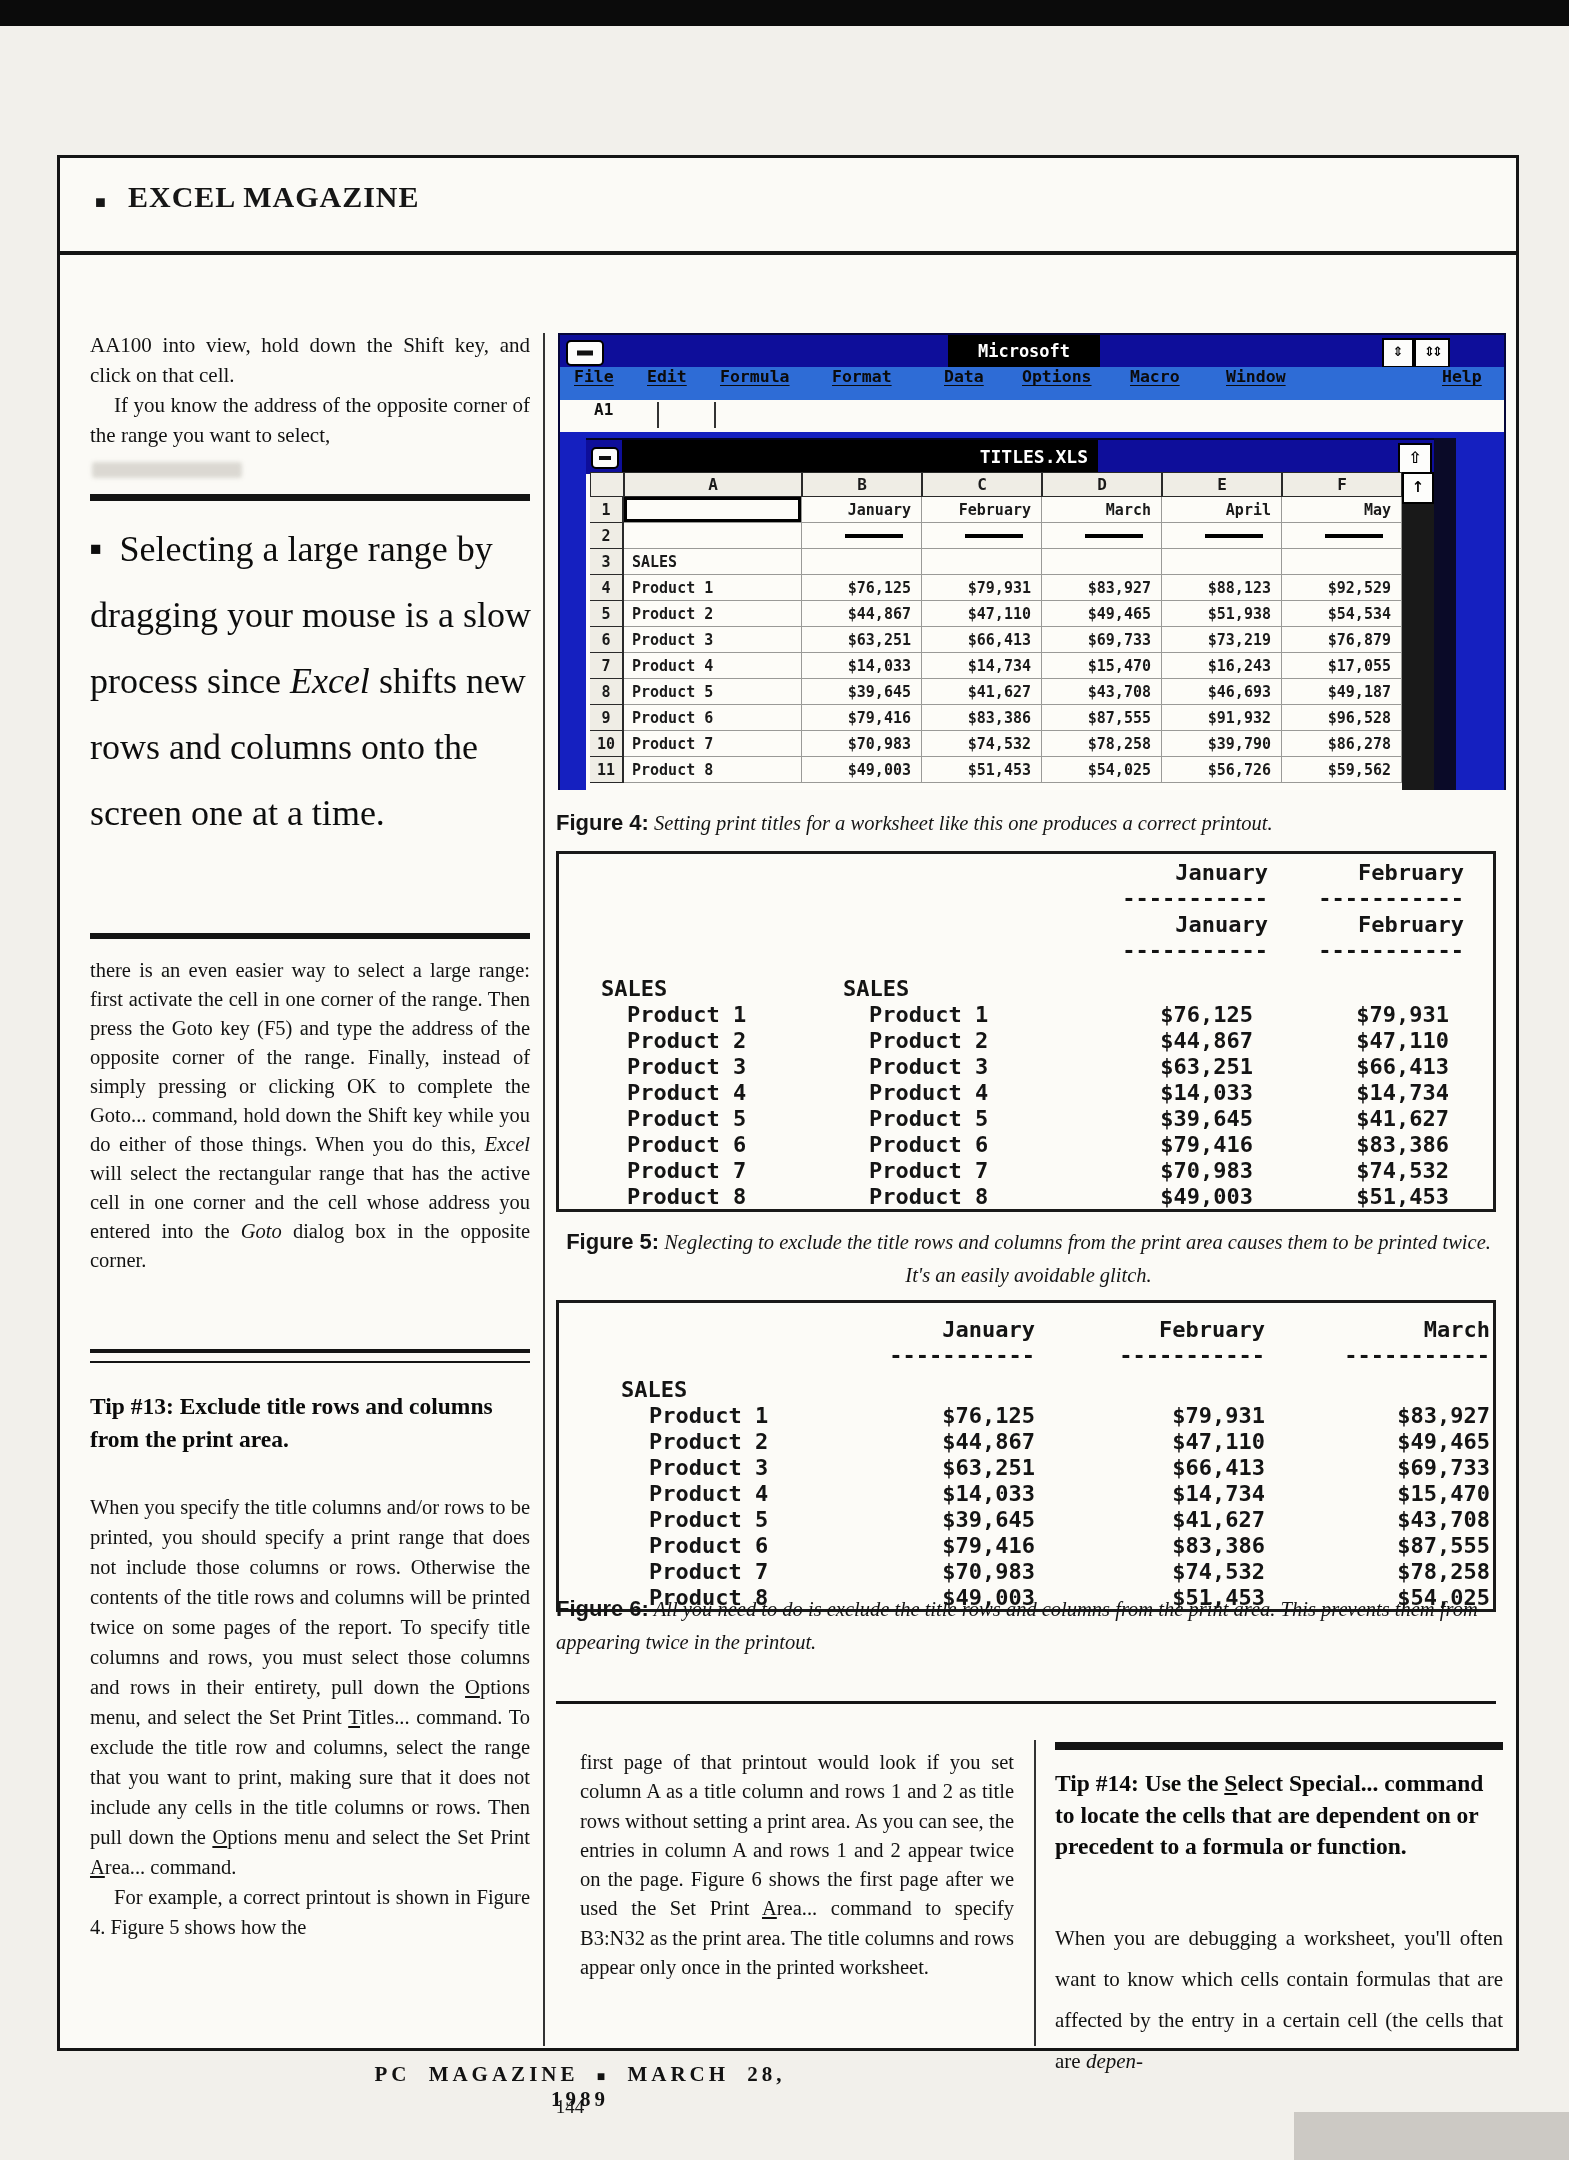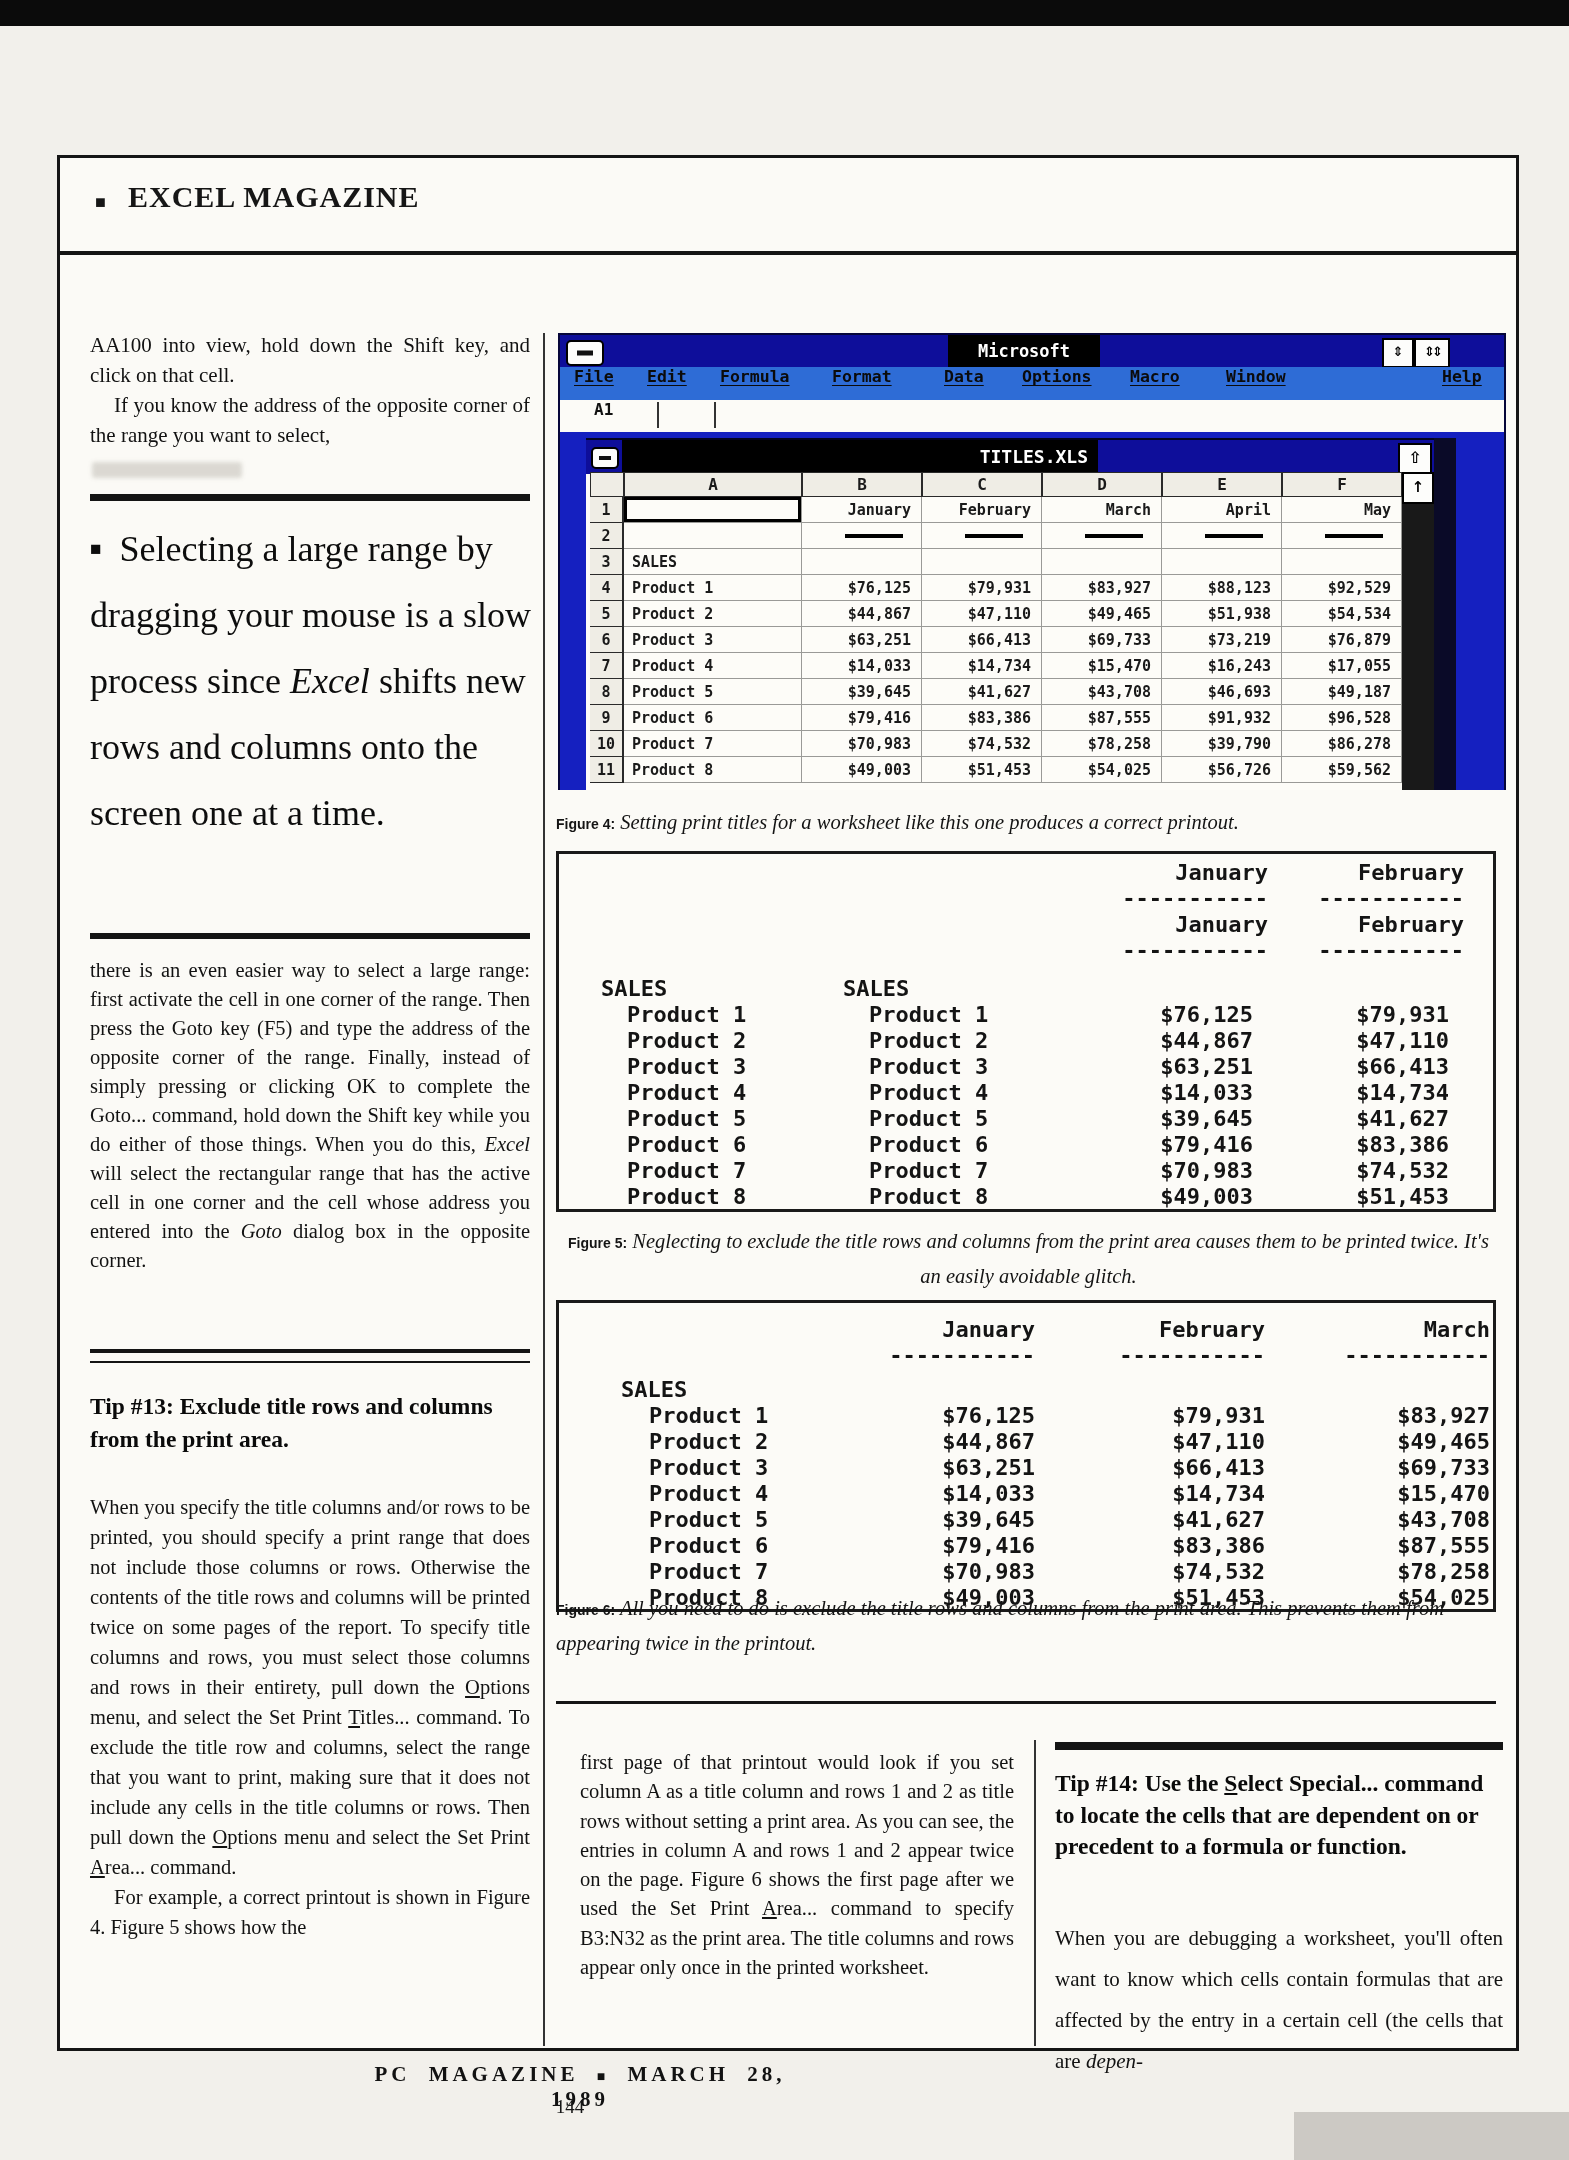--- a/index.html
+++ b/index.html
@@ -57,21 +57,21 @@
   .frow{position:relative;height:26px;}
   .fcell{position:absolute;top:0;white-space:pre;font:bold 22px "DejaVu Sans Mono",monospace;color:#141414;}
   .fval{text-align:right;}
   .f5p1{left:68px;} .f5p2{left:310px;} .f5s1{left:42px;} .f5s2{left:284px;}
   .f5v1{left:254px;width:440px;} .f5v2{left:450px;width:440px;}
   .f5h1{left:269px;width:440px;text-align:right;} .f5h2{left:465px;width:440px;text-align:right;}
   .f6lab{left:62px;} .f6prod{left:90px;}
   .f6c1{left:36px;width:440px;text-align:right;} .f6c2{left:266px;width:440px;text-align:right;}
   .f6c3{left:491px;width:440px;text-align:right;}
   .caption{font-size:20.5px;line-height:33px;font-style:italic;color:#141414;}
-  .caption b{font-style:normal;font-family:"Liberation Sans",sans-serif;font-size:14px;}
+  .caption b{font-style:normal;font-family:"Liberation Sans",sans-serif;font-size:22px;}
   
   .footer{font-weight:bold;font-size:21px;letter-spacing:4px;word-spacing:9px;color:#121212;text-align:center;}
   .smudge{background:#b5b1a8;opacity:.45;filter:blur(2px);border-radius:3px;}
   u{text-underline-offset:2px;}
 </style>
 </head>
 <body>
 
 <div class="pg">
 

